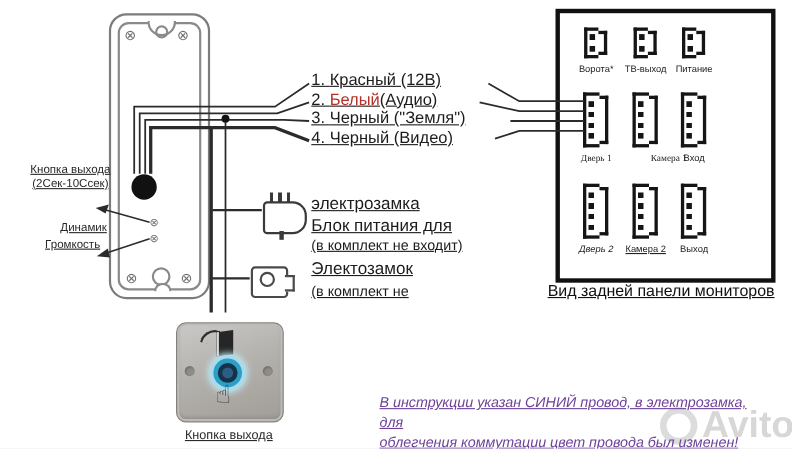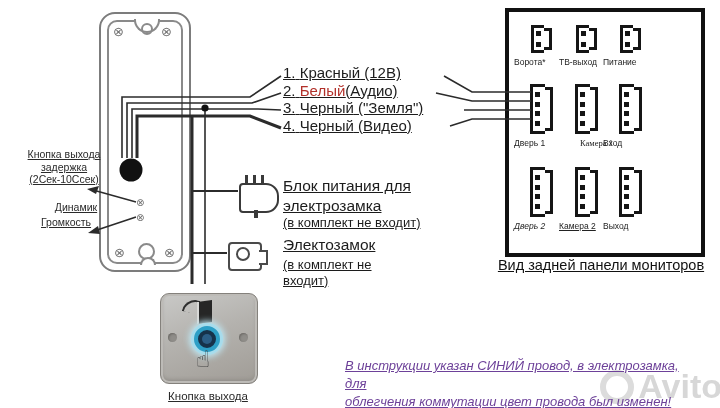--- a/index.html
+++ b/index.html
@@ -67,21 +67,21 @@
   .ci{position:relative;}
   .ci .bl{position:absolute;left:0;top:0;bottom:0;width:64%;border:3px solid #151515;border-right:none;box-sizing:border-box;}
   .ci .br{position:absolute;right:0;top:3px;bottom:3px;width:36%;border:3px solid #151515;border-left:none;box-sizing:border-box;}
   .ci .pins{position:absolute;}
   .ci.small{width:21px;height:28px;}
   .ci.small .pins{left:5px;top:6px;width:5px;height:16px;
     background:repeating-linear-gradient(180deg,#151515 0 5px,transparent 5px 11px);}
   .ci.tall{width:23px;height:50px;}
   .ci.tall .pins{left:5px;top:8px;width:5px;height:34px;
     background:repeating-linear-gradient(180deg,#151515 0 5px,transparent 5px 9.7px);}
-  .conn-label{position:absolute;width:56px;font-size:8.5px;color:#222;white-space:nowrap;}
+  .conn-label{position:absolute;width:56px;text-align:center;font-size:8.5px;color:#222;white-space:nowrap;}
   .mon-caption{left:496px;top:257px;width:210px;text-align:center;font-size:14.5px;color:#111;}
 
   
   .note{left:345px;top:357px;width:350px;font-size:13px;font-style:italic;color:#6d4199;line-height:18px;}
   .watermark{right:-2px;bottom:2px;display:flex;align-items:center;gap:4px;color:#d7d7d7;font-weight:bold;font-size:34px;z-index:0;}
   .wm-ring{width:22px;height:22px;border:6px solid #dcdcdc;border-radius:50%;}
 
   .svg-overlay{left:0;top:0;z-index:3;pointer-events:none;}
   .txt{z-index:4;text-decoration:underline;}
 </style>
@@ -98,21 +98,20 @@
   <div class="abs dp-notch-hole"></div>
   <div class="abs screw" style="left:114px;top:246px;">⊗</div>
   <div class="abs screw" style="left:164px;top:246px;">⊗</div>
   <div class="abs dp-bottom-hole"></div>
   <div class="abs dp-bottom-notch"></div>
   <div class="abs screw small" style="left:136px;top:198px;">⊗</div>
   <div class="abs screw small" style="left:136px;top:213px;">⊗</div>
 
   <div class="abs side-label lbl-delay txt">
     <div>Кнопка выхода</div>
-    <div>задержка</div>
     <div>(2Сек-10Ссек)</div>
   </div>
   <div class="abs side-label lbl-speaker txt">Динамик</div>
   <div class="abs side-label lbl-volume txt">Громкость</div>
 
   <svg class="abs svg-overlay" width="720" height="408">
     <g stroke="#2b2b2b" stroke-width="1.6" fill="none">
       <polyline points="122,158 122,97 250,97 281,76"></polyline>
       <polyline points="127,158 127,103 252,103 281,93"></polyline>
       <polyline points="132,158 132,109 258,109 281,110"></polyline>
@@ -143,28 +142,27 @@
 
   <div class="abs plug-prongs"></div>
   <div class="abs plug-body"></div>
   <div class="abs plug-pin"></div>
 
   <div class="abs lock-body"></div>
   <div class="abs lock-circle"></div>
   <div class="abs lock-latch"></div>
 
   <div class="abs ps-title txt">
+    <div>электрозамка</div>
     <div>Блок питания для</div>
-    <div>электрозамка</div>
   </div>
   <div class="abs ps-note txt">(в комплект не входит)</div>
   <div class="abs lock-title txt">Электозамок</div>
   <div class="abs lock-note txt">
     <div>(в комплект не</div>
-    <div>входит)</div>
   </div>
 
   <div class="abs plate"></div>
   <div class="abs door-arc"></div>
   <div class="abs door-icon"></div>
   <div class="abs ring-glow"></div>
   <div class="abs ring"></div>
   <div class="abs ring-core"></div>
   <div class="abs plate-screw" style="left:168px;top:333px;"></div>
   <div class="abs plate-screw" style="left:239px;top:333px;"></div>
@@ -212,21 +210,21 @@
         <div class="br"></div>
       </div>
     </div>
   <div class="abs conn" style="left:619px;top:84px;">
       <div class="ci tall">
         <div class="bl"></div>
         <div class="pins"></div>
         <div class="br"></div>
       </div>
     </div>
-  <div class="abs conn-label" style="left:514px;top:138px;">Дверь 1</div>
+  <div class="abs conn-label" style="left:514px;top:138px;font-family:Liberation Serif, serif;">Дверь 1</div>
   <div class="abs conn-label" style="left:580px;top:138px;font-family:Liberation Serif, serif;">Камера 1</div>
   <div class="abs conn-label" style="left:603px;top:138px;">Вход</div>
 
   <div class="abs conn" style="left:530px;top:167px;">
       <div class="ci tall">
         <div class="bl"></div>
         <div class="pins"></div>
         <div class="br"></div>
       </div>
     </div>

